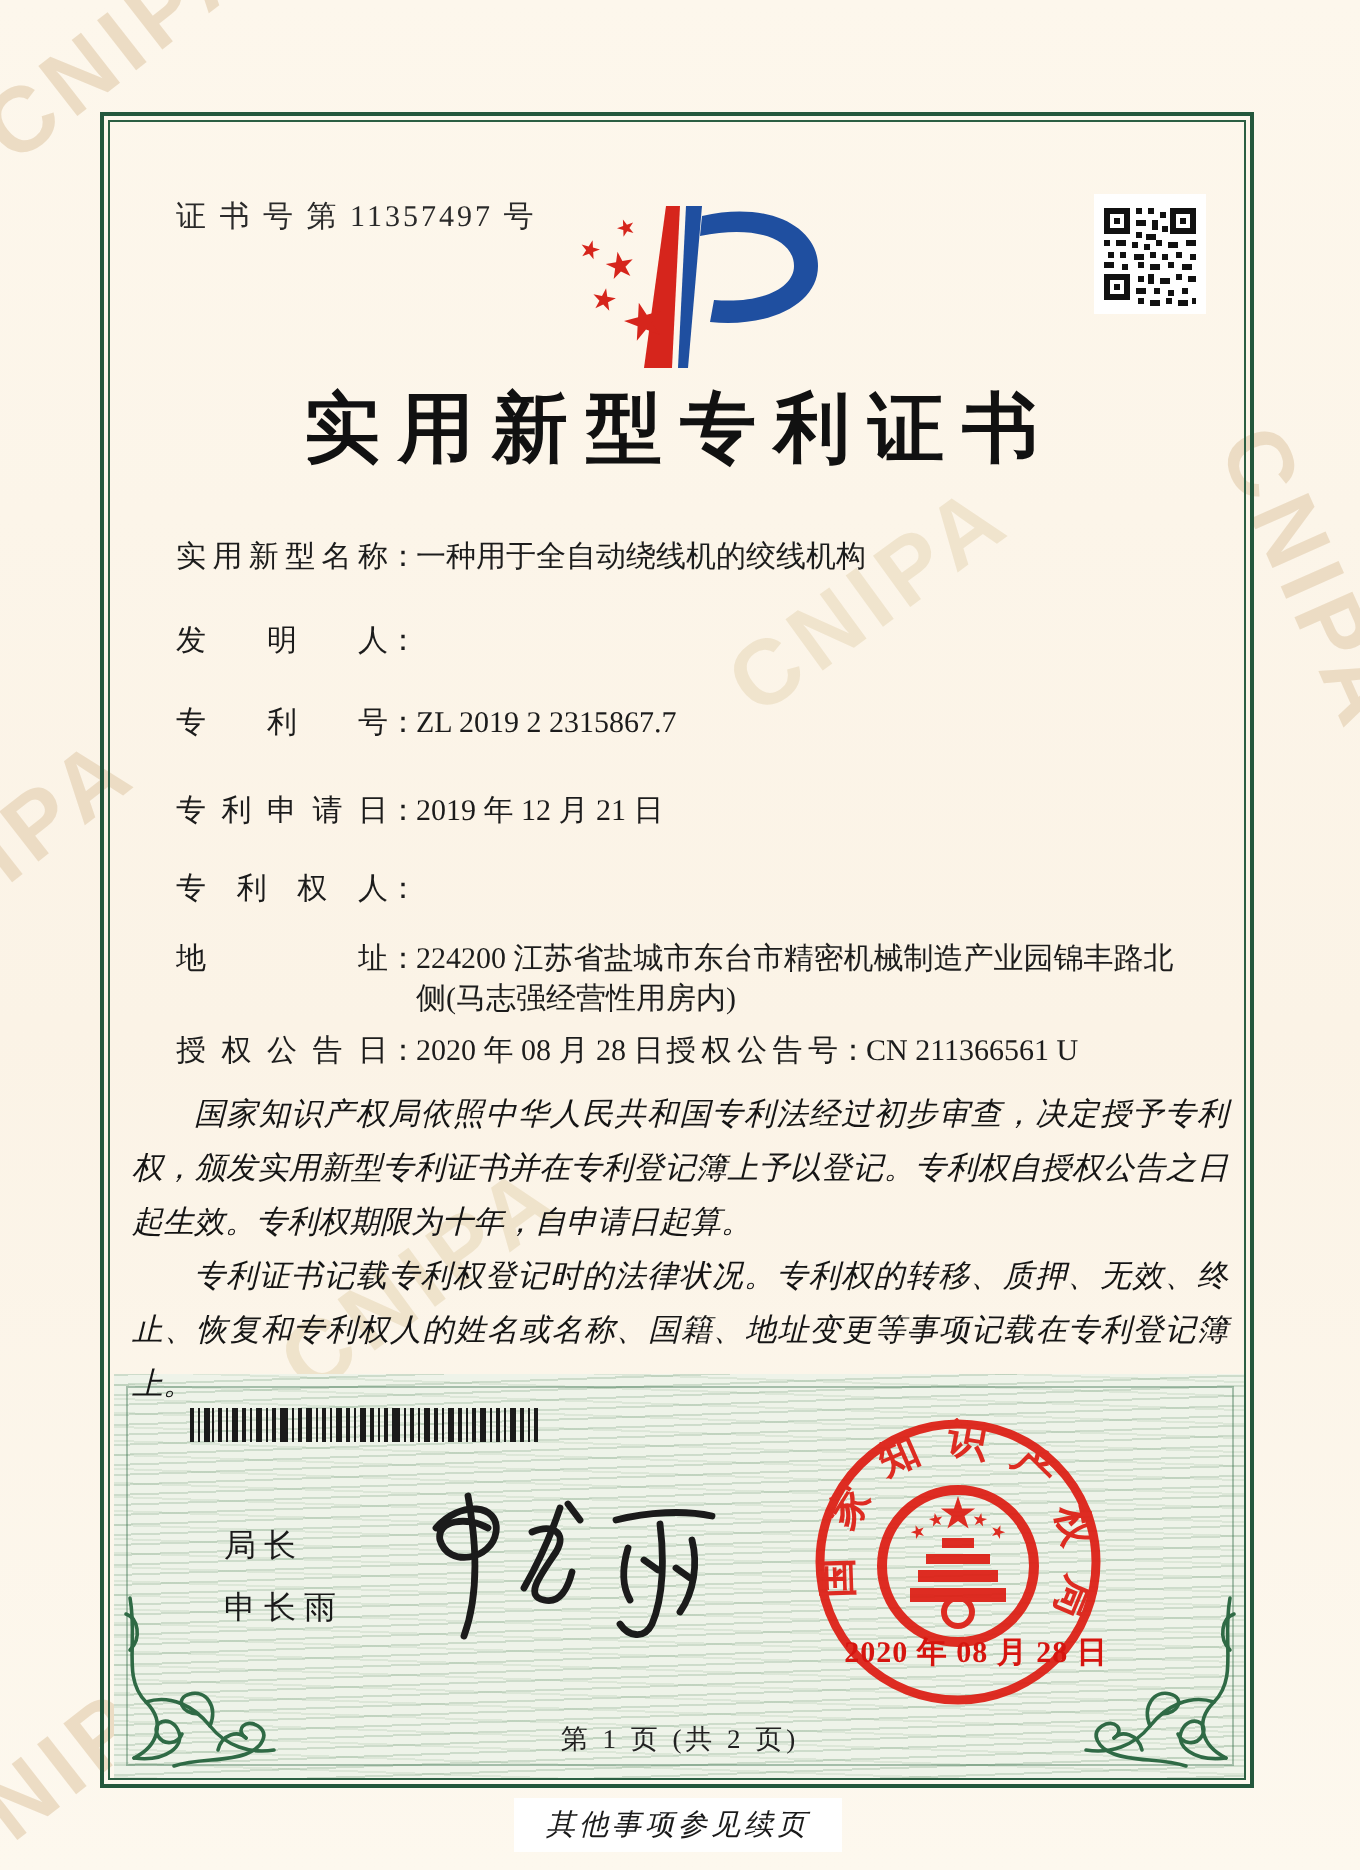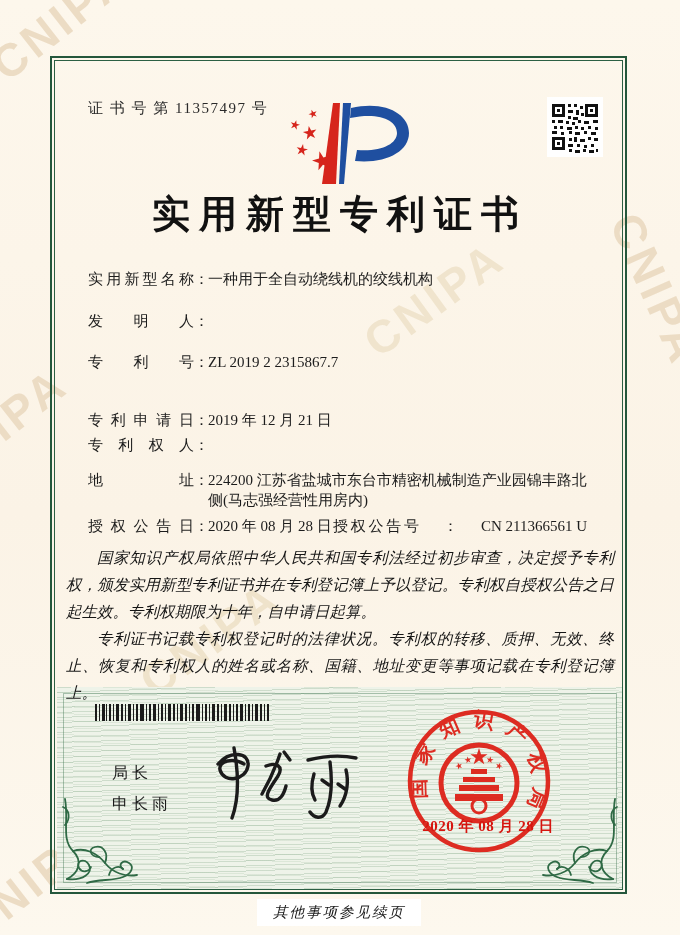--- a/index.html
+++ b/index.html
@@ -40,23 +40,23 @@
   .qr{position:absolute;left:547px;top:97px;width:56px;height:60px;}
   .logo{position:absolute;left:283px;top:100px;width:140px;height:86px;}
 
   .title{position:absolute;left:0;right:0;top:189px;text-align:center;
          font-size:38px;font-weight:bold;letter-spacing:9px;color:#111;}
 
   .frow{position:absolute;left:88px;width:505px;display:flex;font-size:15px;line-height:20px;}
   .flabel{width:106px;flex:none;text-align:justify;text-align-last:justify;}
   .fcolon{flex:none;width:14px;}
   .fvalue{flex:1;}
-  .r1{top:269px}.r2{top:311px}.r3{top:352px}.r4{top:410px}.r5{top:435px}
+  .r1{top:269px}.r2{top:311px}.r3{top:352px}.r4{top:396px}.r5{top:435px}
   .r6{top:470px}.r7{top:516px}
-  .pair2{position:absolute;left:245px;top:0;display:flex;width:260px;gap:24px;}
+  .pair2{position:absolute;left:245px;top:0;display:flex;width:260px;}
   .pair2 .flabel{width:86px;}
 
   .bodytext{position:absolute;left:66px;top:544px;width:548px;font-size:15.5px;
             font-style:italic;line-height:27px;text-align:justify;color:#151515;}
   .bodytext p{margin:0;text-indent:2em;}
 
   .barcode{position:absolute;left:95px;top:704px;width:176px;height:17px;}
 
   .director{position:absolute;left:112px;font-size:16px;letter-spacing:4px;color:#1a1a1a;}
   .d1{top:763px}.d2{top:794px}
@@ -328,19 +328,20 @@
           <rect x="64" y="60" width="16" height="5" fill="#dd1c12"></rect>
           <rect x="56" y="68" width="32" height="5" fill="#dd1c12"></rect>
           <rect x="52" y="76" width="40" height="6" fill="#dd1c12"></rect>
           <rect x="48" y="85" width="48" height="7" fill="#dd1c12"></rect>
           <circle cx="72" cy="97" r="7" fill="none" stroke="#dd1c12" stroke-width="3"></circle>
         </g>
       </g>
     </svg>
     <div class="sealdate">2020 年 08 月 28 日</div>
 
+    <div class="pageinfo">第 1 页 (共 2 页)</div>
 
     <div class="footer-note">
       <span>其他事项参见续页</span>
     </div>
 
   </div>
 </div>
 
 </body></html>

